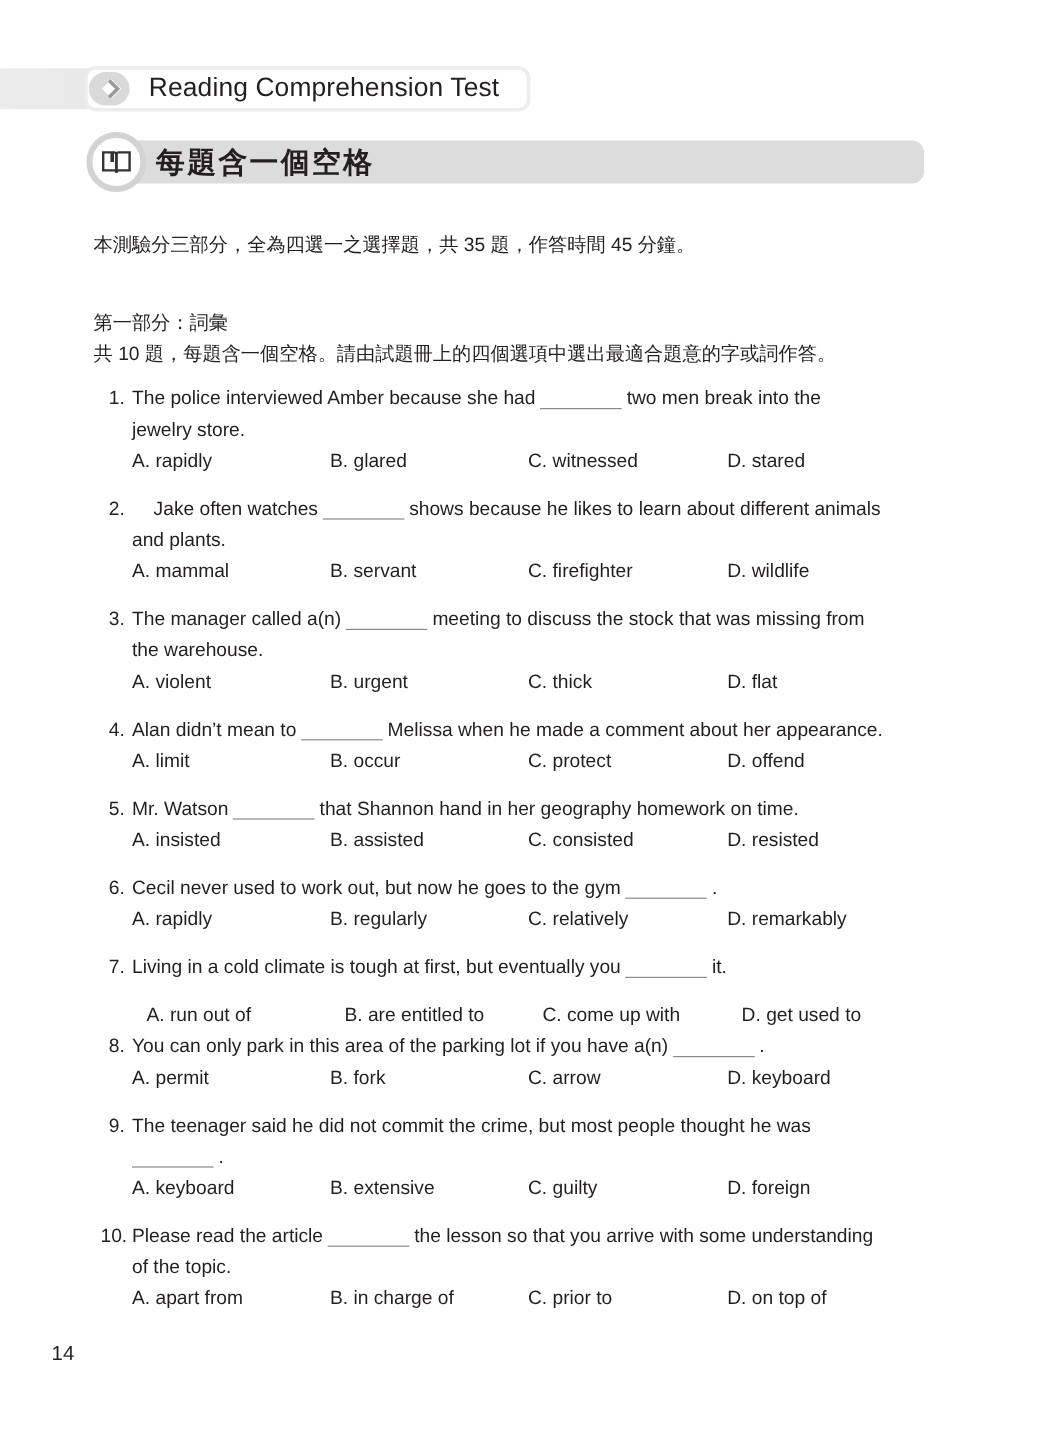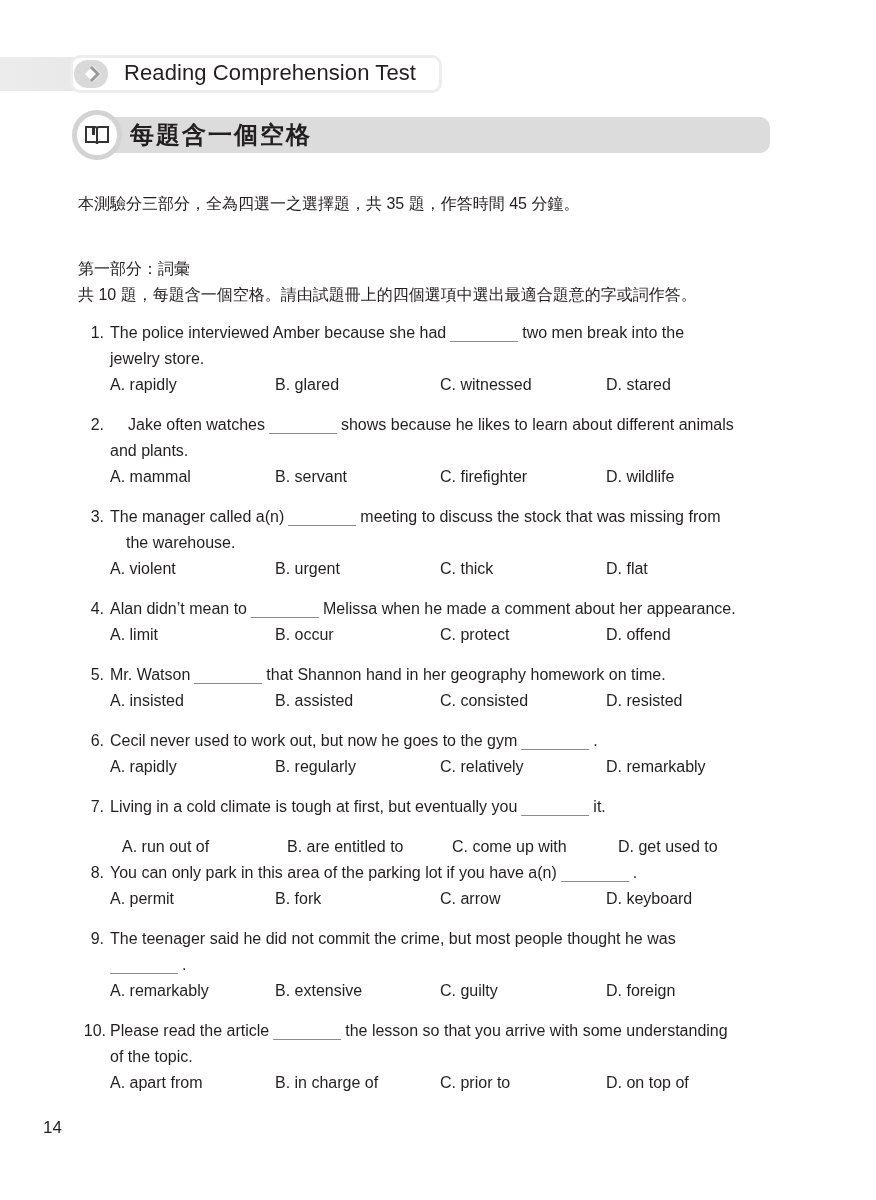--- a/index.html
+++ b/index.html
@@ -92,21 +92,21 @@
       <div class="opts" style="top: 52px;">
         <span class="opt a">A. mammal</span>
         <span class="opt b">B. servant</span>
         <span class="opt c">C. firefighter</span>
         <span class="opt d">D. wildlife</span>
       </div>
     </div>
     <div class="q" style="top: 504px;">
       <span class="num" style="left: 72px; width: 32px;">3.</span>
       <div class="line" style="top: 0px;"><span>The manager called a(n)</span><span class="blank"></span><span>meeting to discuss the stock that was missing from</span></div>
-      <div class="line" style="top: 26px; margin-left: 16px;"><span>the warehouse.</span></div>
+      <div class="line" style="top: 26px;"><span>the warehouse.</span></div>
       <div class="opts" style="top: 52px;">
         <span class="opt a">A. violent</span>
         <span class="opt b">B. urgent</span>
         <span class="opt c">C. thick</span>
         <span class="opt d">D. flat</span>
       </div>
     </div>
     <div class="q" style="top: 596px;">
       <span class="num" style="left: 72px; width: 32px;">4.</span>
       <div class="line" style="top: 0px; text-align: center;"><span>Alan didn’t mean to</span><span class="blank"></span><span>Melissa when he made a comment about her appearance.</span></div>
@@ -155,21 +155,21 @@
         <span class="opt b">B. fork</span>
         <span class="opt c">C. arrow</span>
         <span class="opt d">D. keyboard</span>
       </div>
     </div>
     <div class="q" style="top: 926px;">
       <span class="num" style="left: 72px; width: 32px;">9.</span>
       <div class="line" style="top: 0px;"><span>The teenager said he did not commit the crime, but most people thought he was</span></div>
       <div class="line" style="top: 26px;"><span class="blank" style="margin-left: 0px;"></span><span>.</span></div>
       <div class="opts" style="top: 52px;">
-        <span class="opt a">A. remarkably</span>
+        <span class="opt a">A. keyboard</span>
         <span class="opt b">B. extensive</span>
         <span class="opt c">C. guilty</span>
         <span class="opt d">D. foreign</span>
       </div>
     </div>
     <div class="q" style="top: 1018px;">
       <span class="num" style="left: 74px; width: 32px;">10.</span>
       <div class="line" style="top: 0px;"><span>Please read the article</span><span class="blank"></span><span>the lesson so that you arrive with some understanding</span></div>
       <div class="line" style="top: 26px;"><span>of the topic.</span></div>
       <div class="opts" style="top: 52px;">

